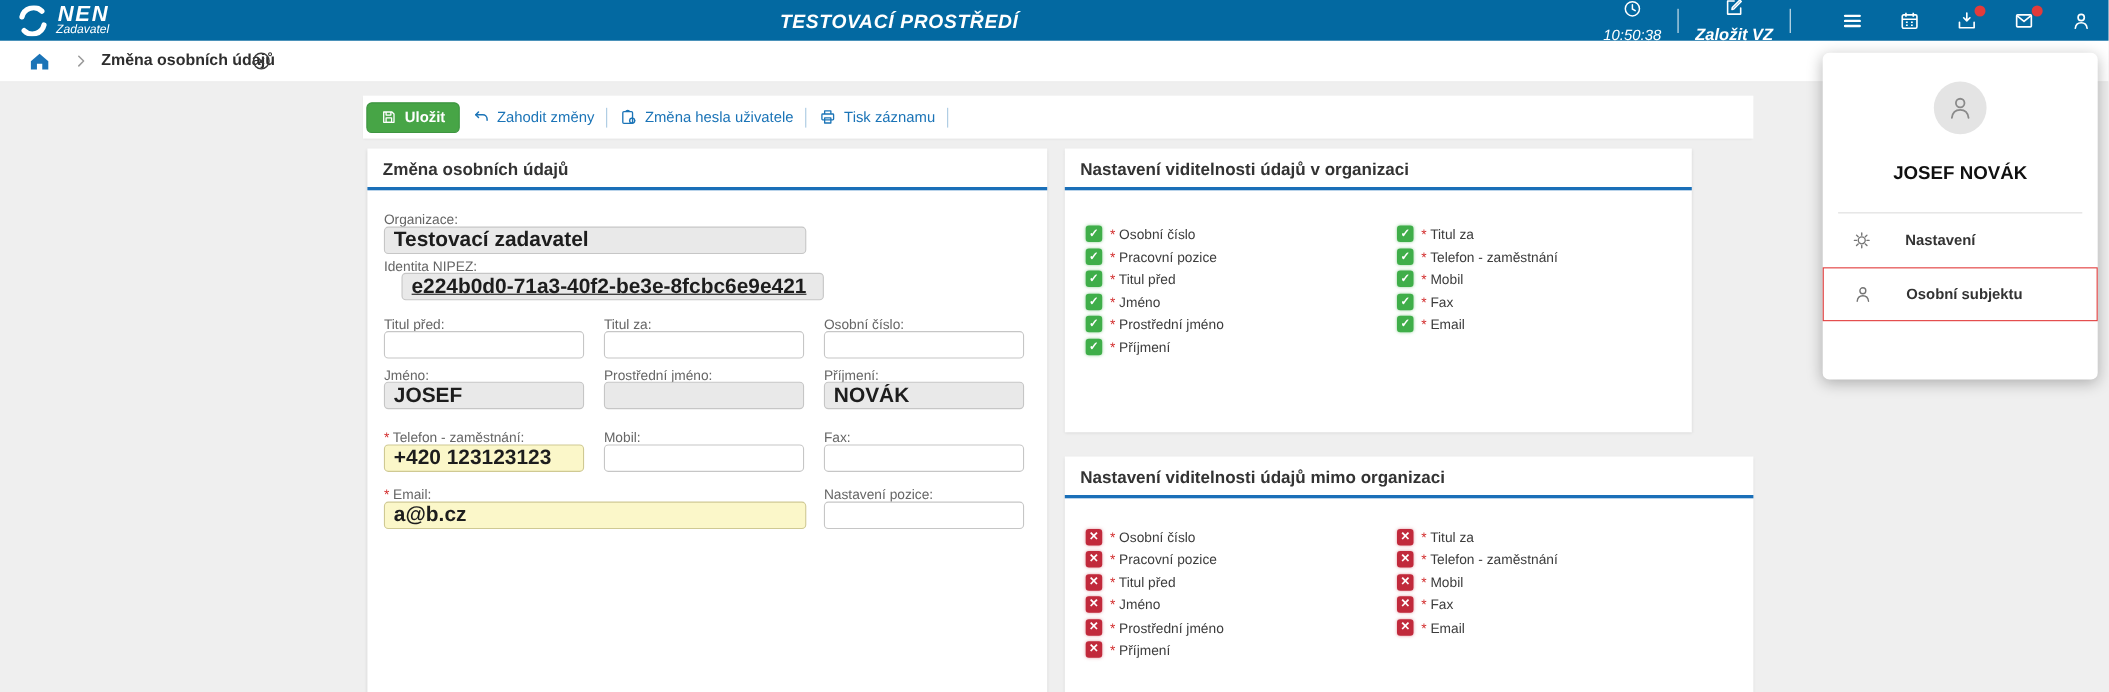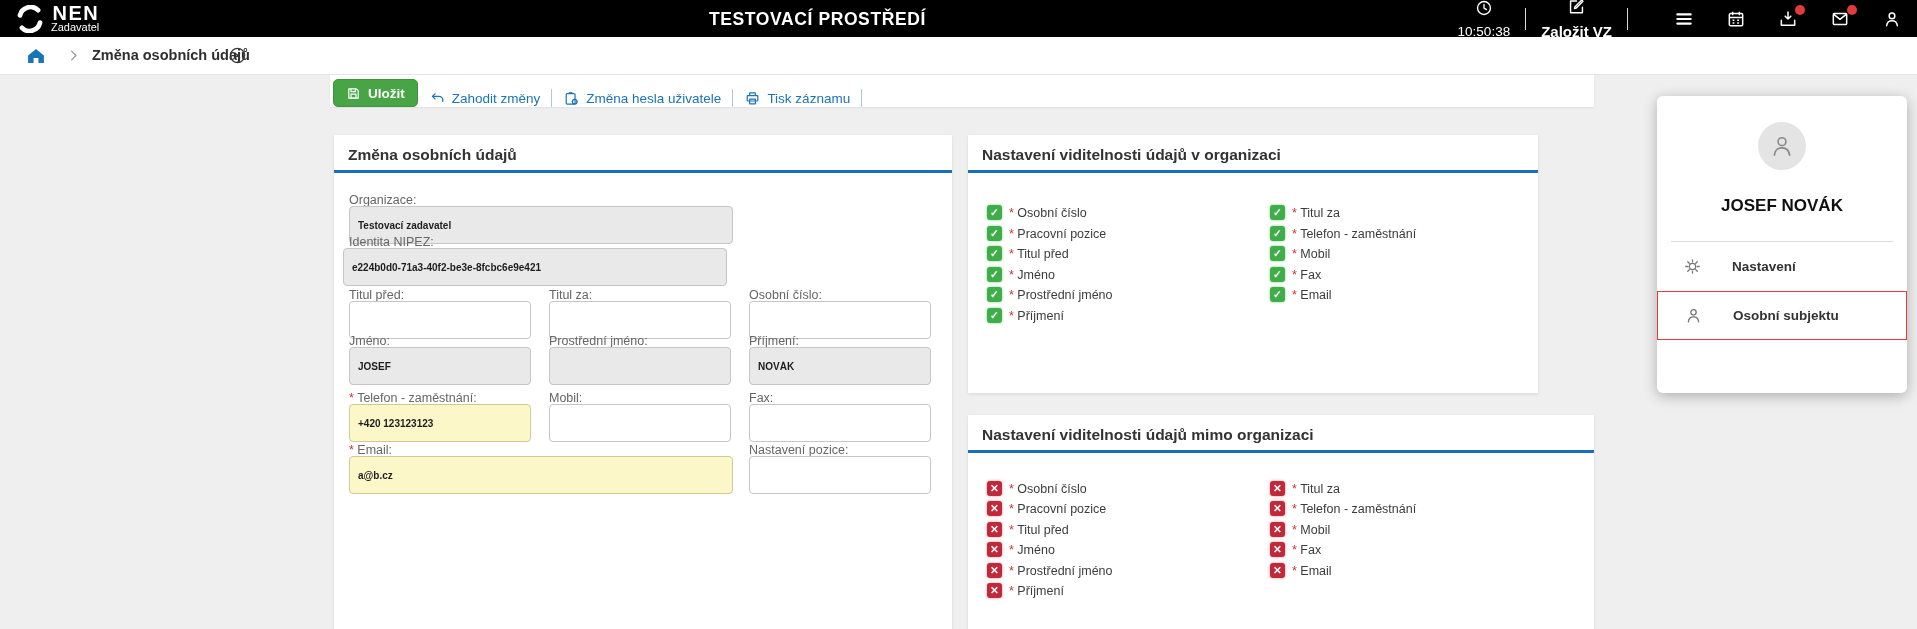--- a/index.html
+++ b/index.html
@@ -1,20 +1,20 @@
 <!DOCTYPE html>
 <html><head>
 <meta charset="utf-8">
 <style>
   * { margin:0; padding:0; box-sizing:border-box; }
   html,body { width:1917px; height:629px; overflow:hidden; }
   body { font-family:"Liberation Sans", sans-serif; background:#efefef; position:relative; }
 
   
-  .topbar { position:absolute; left:0; top:0; width:1917px; height:37px; background:#000000; color:#fff; z-index:5; }
+  .topbar { position:absolute; left:0; top:0; width:1917px; height:37px; background:#0369a1; color:#fff; z-index:5;font-style:italic; }
   .brand { position:absolute; left:16px; top:4px; display:flex; align-items:center; }
   .brand svg { width:28px; height:28px; }
   .brand-text { margin-left:7px; display:flex; flex-direction:column; align-items:flex-end; }
   .brand-name { font-size:20px; font-weight:bold; letter-spacing:1.5px; line-height:18px; }
   .brand-sub { font-size:11px; line-height:11px; margin-top:0; }
   .env-title { position:absolute; left:709px; top:9px; font-size:17.5px; font-weight:bold; letter-spacing:0.6px; }
   .tb-right { position:absolute; right:14px; top:0; height:37px; display:flex; align-items:center; }
   .tb-group { display:flex; align-items:center; gap:7px; font-size:13.5px;flex-direction:column; }
   .tb-bold { font-weight:bold; font-size:15px; }
   .vline { width:1px; height:22px; background:rgba(255,255,255,0.85); margin:0 15px; }
@@ -24,58 +24,58 @@
   .dot { position:absolute; top:-3px; right:-6px; width:10px; height:10px; border-radius:50%; background:#e23b3b; }
 
   
   .crumbbar { position:absolute; left:0; top:37px; width:1917px; height:38px; background:#fff; border-bottom:1px solid #e6e6e6; z-index:2; }
   .home-ic { position:absolute; left:26px; top:9px; width:20px; height:20px; cursor:pointer; }
   .crumb-chev { position:absolute; left:66px; top:11px; width:15px; height:15px; }
   .tab-label { position:absolute; left:92px; top:10px; font-size:14.5px; font-weight:bold; color:#2e2e2e; }
   .tab-close { position:absolute; left:228px; top:9px; width:19px; height:19px; cursor:pointer; }
 
   
-  .toolbar { position:absolute; left:330px; top:68px; width:1264px; height:39px; background:#fff; display:flex; align-items:flex-end; box-shadow:0 1px 2px rgba(0,0,0,0.06); }
+  .toolbar { position:absolute; left:330px; top:87px; width:1264px; height:39px; background:#fff; display:flex; align-items:center; box-shadow:0 1px 2px rgba(0,0,0,0.06); }
   .save-btn { margin-left:3px; height:28px; background:#47a546; border:1px solid #3d9440; border-radius:5px; color:#fff; font-weight:bold; font-size:13.5px; display:flex; align-items:center; padding:0 12px; gap:7px; cursor:pointer; }
   .save-btn svg { width:15px; height:15px; }
   .tb-link { color:#1b74b7; font-size:13.5px; display:flex; align-items:center; gap:6px; margin-left:11px; cursor:pointer; }
   .tb-link svg { width:17px; height:17px; }
   .tdiv { width:1px; height:18px; background:#a9c9e2; margin-left:11px; }
 
   
   .panel { position:absolute; background:#fff; box-shadow:0 1px 3px rgba(0,0,0,0.10); }
   .panel-left { left:334px; top:135px; width:618px; height:520px; }
   .panel-r1   { left:968px; top:135px; width:570px; height:258px; }
   .panel-r2   { left:968px; top:415px; width:626px; height:240px; }
   .panel-h { position:absolute; left:14px; top:11px; font-size:15.5px; font-weight:bold; color:#333; }
   .panel-rule { position:absolute; left:0; top:35px; width:100%; height:3px; background:#1a6fb8; }
 
   
   .f-label { position:absolute; font-size:12.5px; color:#666; white-space:nowrap; }
   .req::before { content:"* "; color:#d32f2f; }
-  .f-input { position:absolute; height:38px; border:1px solid #c6c6c6; border-radius:4px; background:#fff;
-             font-family:"Liberation Sans", sans-serif; font-weight:bold; font-size:10px; color:#1d1d1d; padding:0 8px; }
+  .f-input { position:absolute; height:25px; border:1px solid #c6c6c6; border-radius:4px; background:#fff;
+             font-family:"Liberation Sans", sans-serif; font-weight:bold; font-size:19px; color:#1d1d1d; padding:0 8px; }
   .dis  { background:#e9e9e9; }
   .yel  { background:#fbf7c9; border-color:#cfc993; }
   .w-wide { width:384px; } .w-col { width:182px; }
   .c1 { left:15px; } .c2 { left:215px; } .c3 { left:415px; }
 
   
   .cb-item { position:absolute; display:flex; align-items:center; gap:7px; cursor:pointer; }
   .cb-box { width:15px; height:15px; border-radius:3px; display:flex; align-items:center; justify-content:center;
             color:#fff; font-size:10.5px; font-weight:bold; line-height:15px; }
   .cb-g { background:#3fae49; box-shadow:0 0 3px rgba(63,174,73,0.6); }
   .cb-g::after { content:"\2713"; }
   .cb-r { background:#c1293b; box-shadow:0 0 3px rgba(193,41,59,0.5); }
   .cb-r::after { content:"\2715"; }
   .cb-label { font-size:12.5px; color:#3c3c3c; }
 
   
   .user-card { position:absolute; left:1657px; top:48px; width:250px; height:297px; background:#fff; border-radius:6px;
-               box-shadow:0 3px 14px rgba(0,0,0,0.28); z-index:9;margin-top:48px; }
+               box-shadow:0 3px 14px rgba(0,0,0,0.28); z-index:9; }
   .avatar { position:absolute; left:101px; top:26px; width:48px; height:48px; border-radius:50%; background:#e4e4e4;
             display:flex; align-items:center; justify-content:center; }
   .avatar svg { width:26px; height:26px; }
   .user-name { position:absolute; left:0; top:100px; width:100%; text-align:center; font-size:17px; font-weight:bold; color:#101010; }
   .u-div { position:absolute; left:14px; top:145px; width:222px; height:1px; background:#ddd; }
   .menu-item { position:absolute; left:0; width:250px; height:49px; display:flex; align-items:center; cursor:pointer; }
   .menu-item svg { width:19px; height:19px; margin-left:26px; }
   .menu-label { margin-left:30px; font-size:13.5px; font-weight:bold; color:#333; }
   .mi-1 { top:146px; } .mi-2 { top:195px; } .mi-3 { top:244px; }
   .highlighted { border:1.5px solid #e23b3b; }
@@ -221,21 +221,21 @@
 </div>
 
 <div class="panel panel-left">
   <div class="panel-h">Změna osobních údajů</div>
   <div class="panel-rule"></div>
 
   <span class="f-label" style="left:15px;top:58px">Organizace:</span>
   <input class="f-input dis w-wide" style="left: 15px; top: 71px;" readonly="" value="Testovací zadavatel">
 
   <span class="f-label" style="left:15px;top:100px">Identita NIPEZ:</span>
-  <input class="f-input dis w-wide" style="left: 9px; top: 113px;" readonly="" value="e224b0d0-71a3-40f2-be3e-8fcbc6e9e421">
+  <input class="f-input dis w-wide" style="left: 31px; top: 113px; text-decoration: underline;" readonly="" value="e224b0d0-71a3-40f2-be3e-8fcbc6e9e421">
 
   <span class="f-label c1" style="top:153px">Titul před:</span>
   <input class="f-input w-col c1" style="top: 166px;" value="">
   <span class="f-label c2" style="top:153px">Titul za:</span>
   <input class="f-input w-col c2" style="top: 166px;" value="">
   <span class="f-label c3" style="top:153px">Osobní číslo:</span>
   <input class="f-input w-col c3" style="top: 166px;" value="">
 
   <span class="f-label c1" style="top:199px">Jméno:</span>
   <input class="f-input dis w-col c1" style="top: 212px;" readonly="" value="JOSEF">

